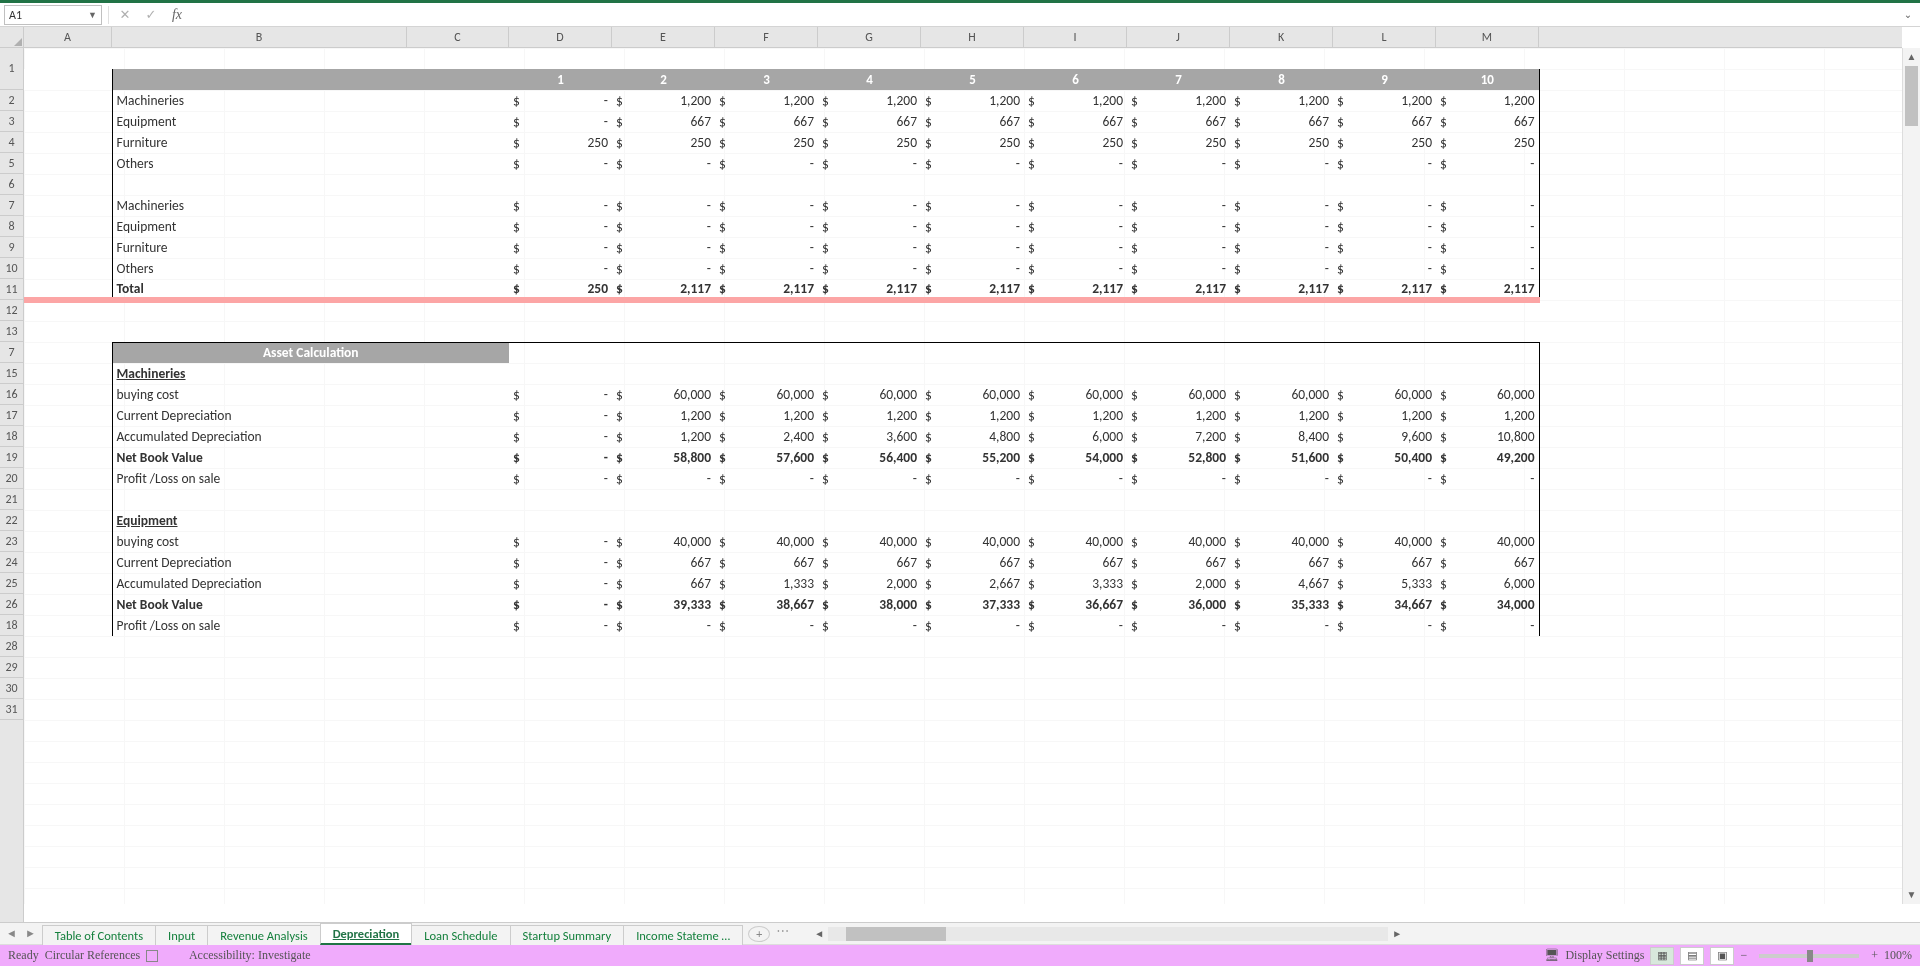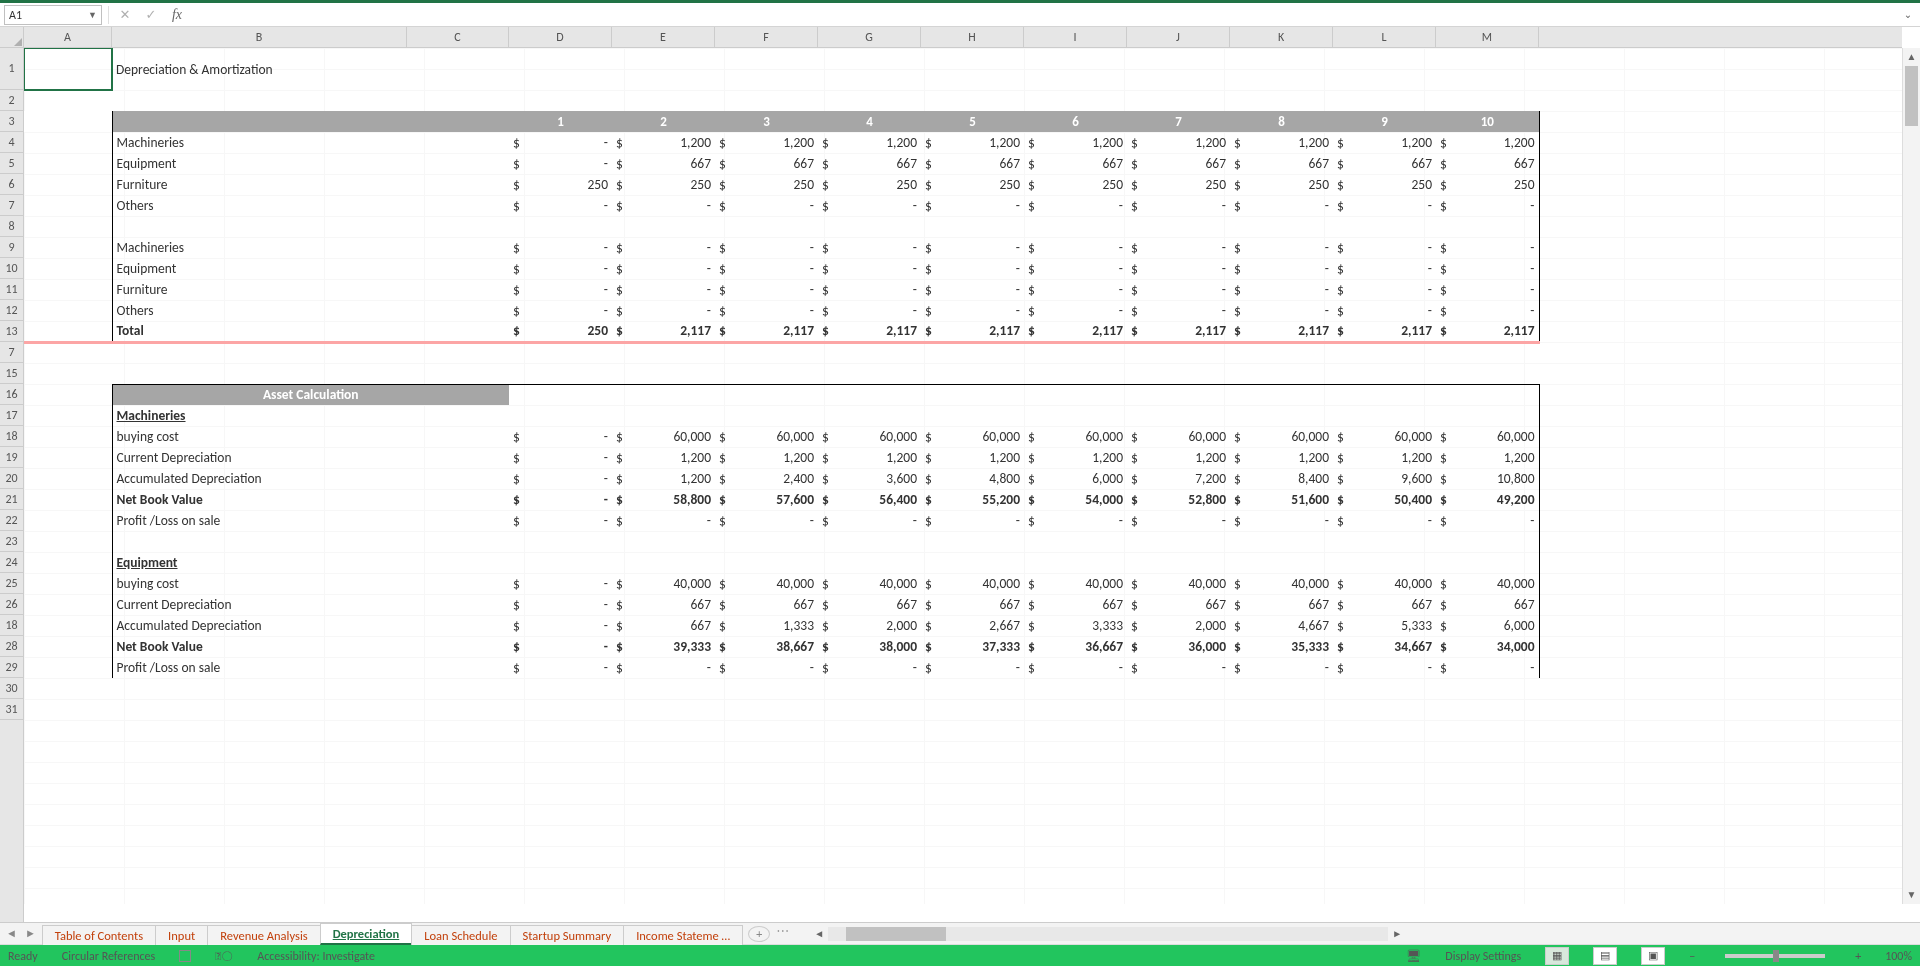--- a/index.html
+++ b/index.html
@@ -61,21 +61,21 @@
   
   .active-cell { outline:2px solid var(--green); outline-offset:-1px;}
 
   
   tr.dates td, tr.nums td { background:var(--header-grey); color:#fff; text-align:center; font-weight:bold; font-size:13px;}
   tr.dates td.lab, tr.nums td.lab { background:var(--header-grey);}
   tr.dates td:first-child, tr.nums td:first-child { background:#fff;}
 
   
   .box-top td { border-top:1px solid #000;}
-  .box-bot td { border-bottom:3px solid #fca5a5;}
+  .box-bot td { border-bottom:6px solid #fca5a5;}
   .box-l { border-left:1px solid #000;}
   .box-r { border-right:1px solid #000;}
 
   .sec-hdr { font-weight:bold; text-decoration:underline;}
   .bold { font-weight:bold;}
   .subtitle-band { background:var(--header-grey); color:#fff; font-weight:bold; text-align:center;margin-top:48px;}
 
   
   .m { display:flex; justify-content:space-between;}
   .m .s { width:10px; text-align:left;}
@@ -85,30 +85,30 @@
   .vscroll { position:absolute; right:0; top:21px; bottom:18px; width:18px; background:#f3f3f3; border-left:1px solid #ddd;}
   .vscroll .up,.vscroll .dn { height:18px; text-align:center; font-size:10px; color:#666; line-height:18px;}
   .vscroll .track { position:absolute; top:18px; bottom:18px; left:0; right:0;}
   .vscroll .thumb { position:absolute; top:0; left:2px; right:2px; height:60px; background:#c1c1c1;}
   .vscroll .dn { position:absolute; bottom:0; width:100%;}
 
   .hscroll-row { height:22px; display:flex; align-items:stretch; border-top:1px solid #ccc; background:#f3f3f3;}
   .tab-nav { display:flex; align-items:center; padding:0 6px; gap:8px; color:#888;}
   .tab-nav span { font-size:11px;}
   .tabs { display:flex; align-items:flex-end;}
-  .tab { padding:2px 12px; border:1px solid #ccc; border-bottom:none; background:#f3f3f3; margin-right:-1px; font-size:12.5px; color:#c2410c; position:relative; top:1px;}
+  .tab { padding:2px 12px; border:1px solid #ccc; border-bottom:none; background:#f3f3f3; margin-right:-1px; font-size:12.5px; color:#15803d; position:relative; top:1px;}
   .tab.active { background:#fff; color:var(--green); font-weight:bold; border-bottom:2px solid var(--green);text-decoration:underline;}
   .tab-add { width:22px; text-align:center; color:#888; border:1px solid #ccc; border-radius:50%; height:16px; line-height:14px; font-size:12px; align-self:center; margin-left:6px;}
   .hscroll { flex:1; display:flex; align-items:center; margin-left:20px;}
   .hscroll .arr { width:18px; text-align:center; font-size:10px; color:#666;}
   .hscroll .trk { flex:0 0 560px; height:14px; background:#e8e8e8; position:relative;}
   .hscroll .th { position:absolute; left:18px; width:100px; top:0; bottom:0; background:#c1c1c1;}
 
   
-  .status { height:22px; background:#22c55e; border-top:1px solid #ddd; display:flex; align-items:center; font-size:12px; color:#555; padding:0 8px; gap:24px;}
+  .status { height:22px; background:#f0abfc; border-top:1px solid #ddd; display:flex; align-items:center; font-size:12px; color:#555; padding:0 8px; gap:6px;font-family:Liberation Serif, serif;}
   .status .spacer { flex:1;}
   .status .viewbtn { width:24px; height:18px; border:1px solid #ccc; display:flex; align-items:center; justify-content:center; font-size:11px; background:#fff;}
   .status .viewbtn.active { background:#d8e8dc;}
   .zoom-slider { width:100px; height:4px; background:#ccc; position:relative; margin:0 6px;}
   .zoom-slider .knob { position:absolute; left:48px; top:-4px; width:6px; height:12px; background:#888;}
 
   .ellipsis { letter-spacing:1px;}
 </style>
 </head>
 <body>
@@ -190,32 +190,20 @@
             <col style="width: 103px;">
             <col style="width: 103px;">
             <col style="width: 103px;">
             <col style="width: 103px;">
             <col style="width: 103px;">
             <col style="width: 103px;">
             <col style="width: 103px;">
             <col style="width: 103px;">
           </colgroup>
         <tbody id="tb">
-            <tr class="r-tall">
-              <td class="active-cell"></td>
-              <td class="title" colspan="4">Depreciation &amp; Amortization</td>
-              <td class=""></td>
-              <td class=""></td>
-              <td class=""></td>
-              <td class=""></td>
-              <td class=""></td>
-              <td class=""></td>
-              <td class=""></td>
-              <td class=""></td>
-            </tr>
             <tr>
               <td></td>
               <td></td>
               <td></td>
               <td></td>
               <td></td>
               <td></td>
               <td></td>
               <td></td>
               <td></td>

